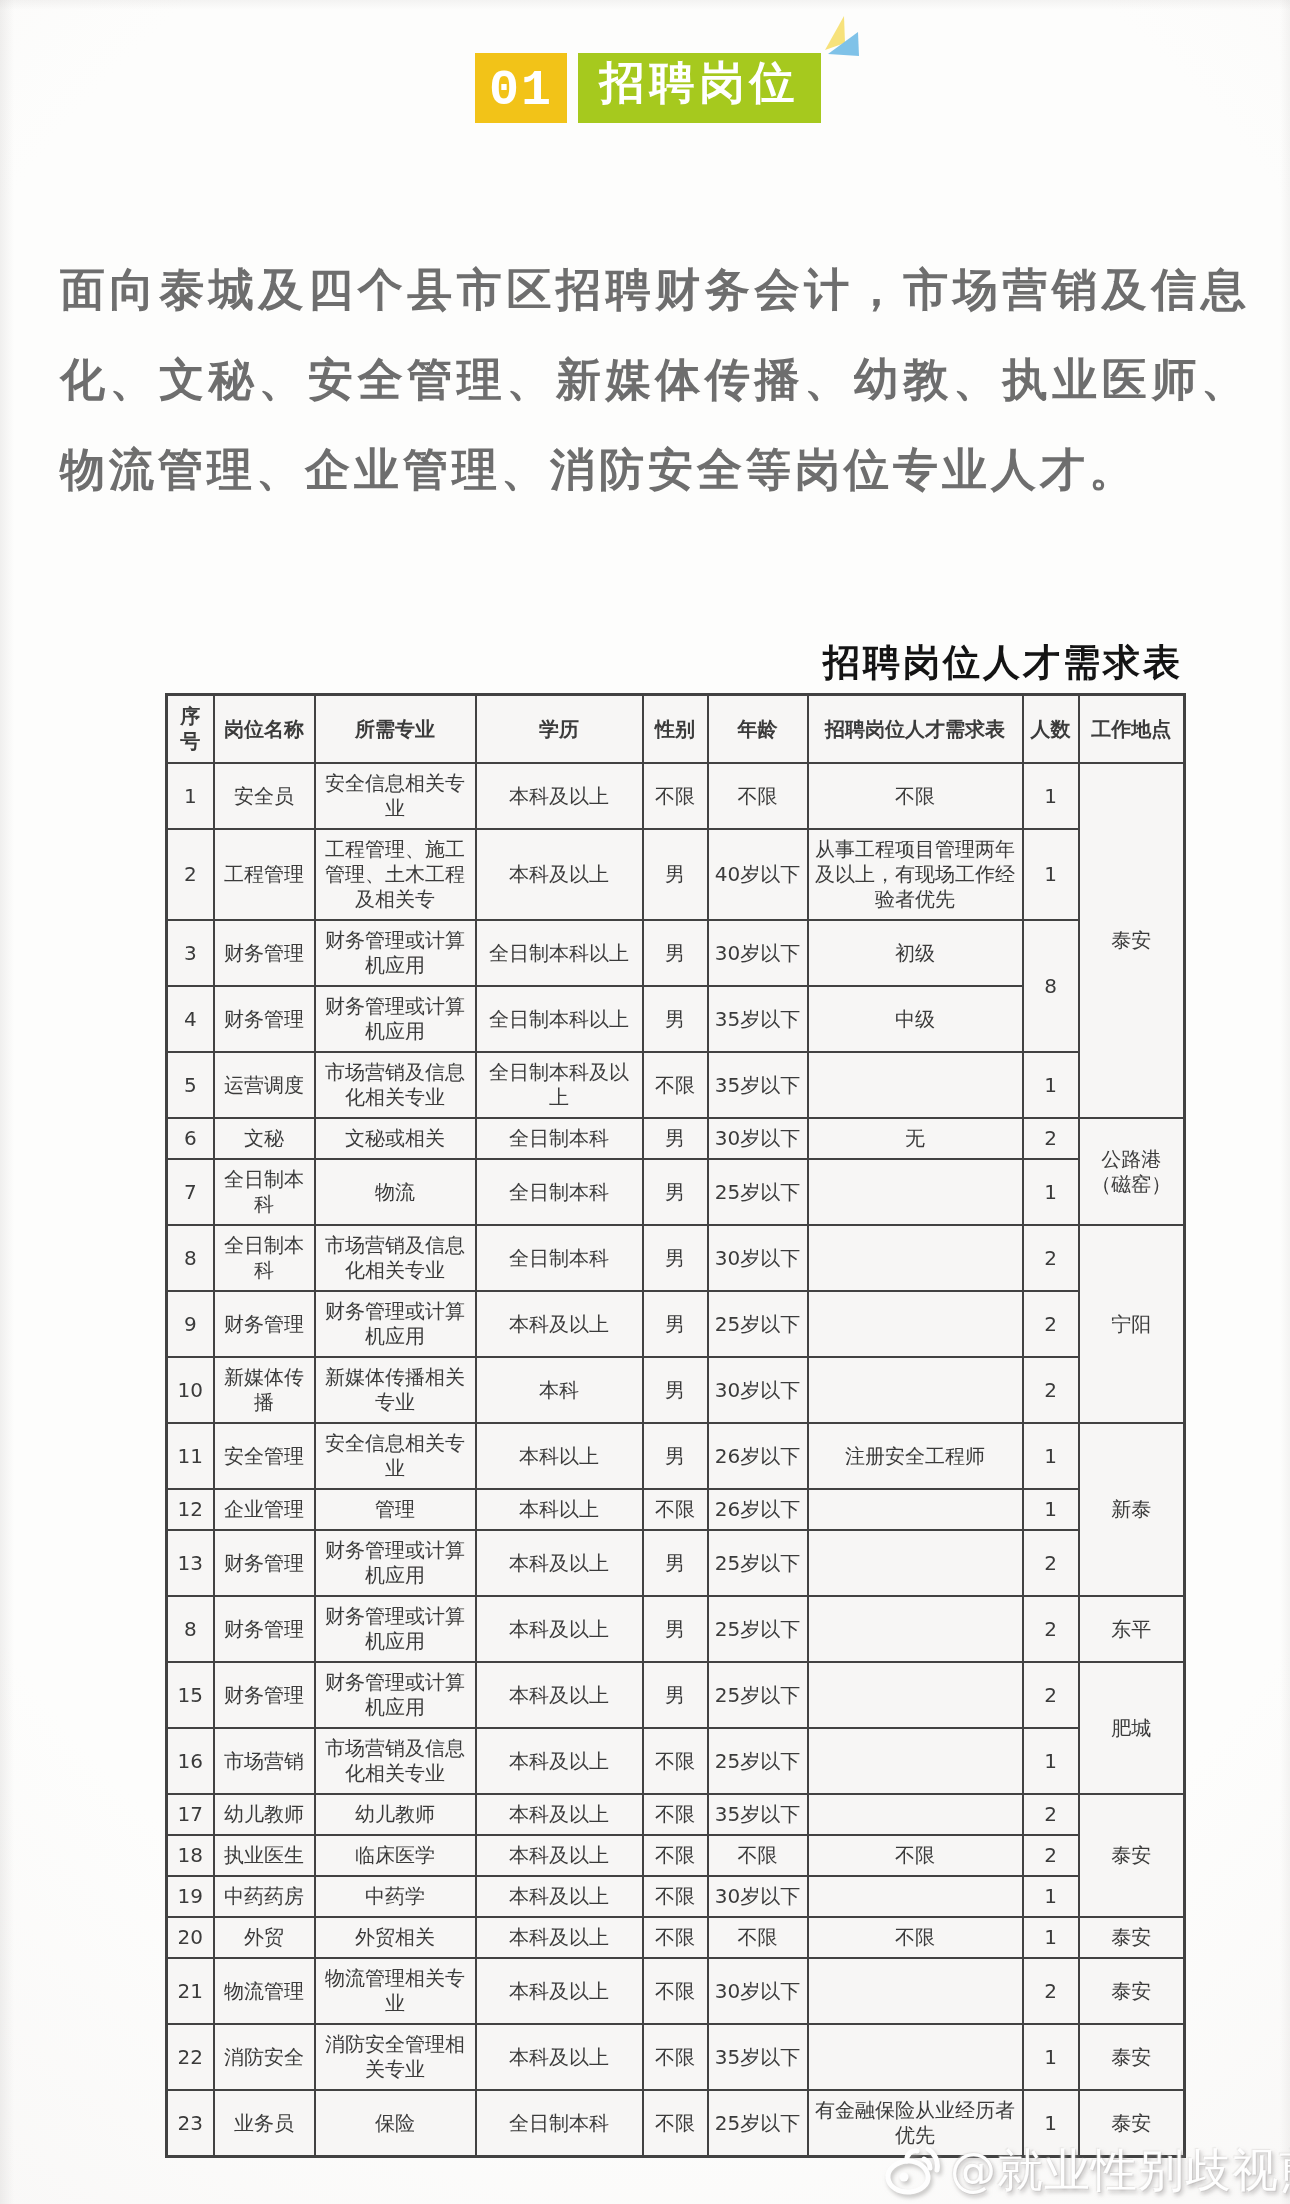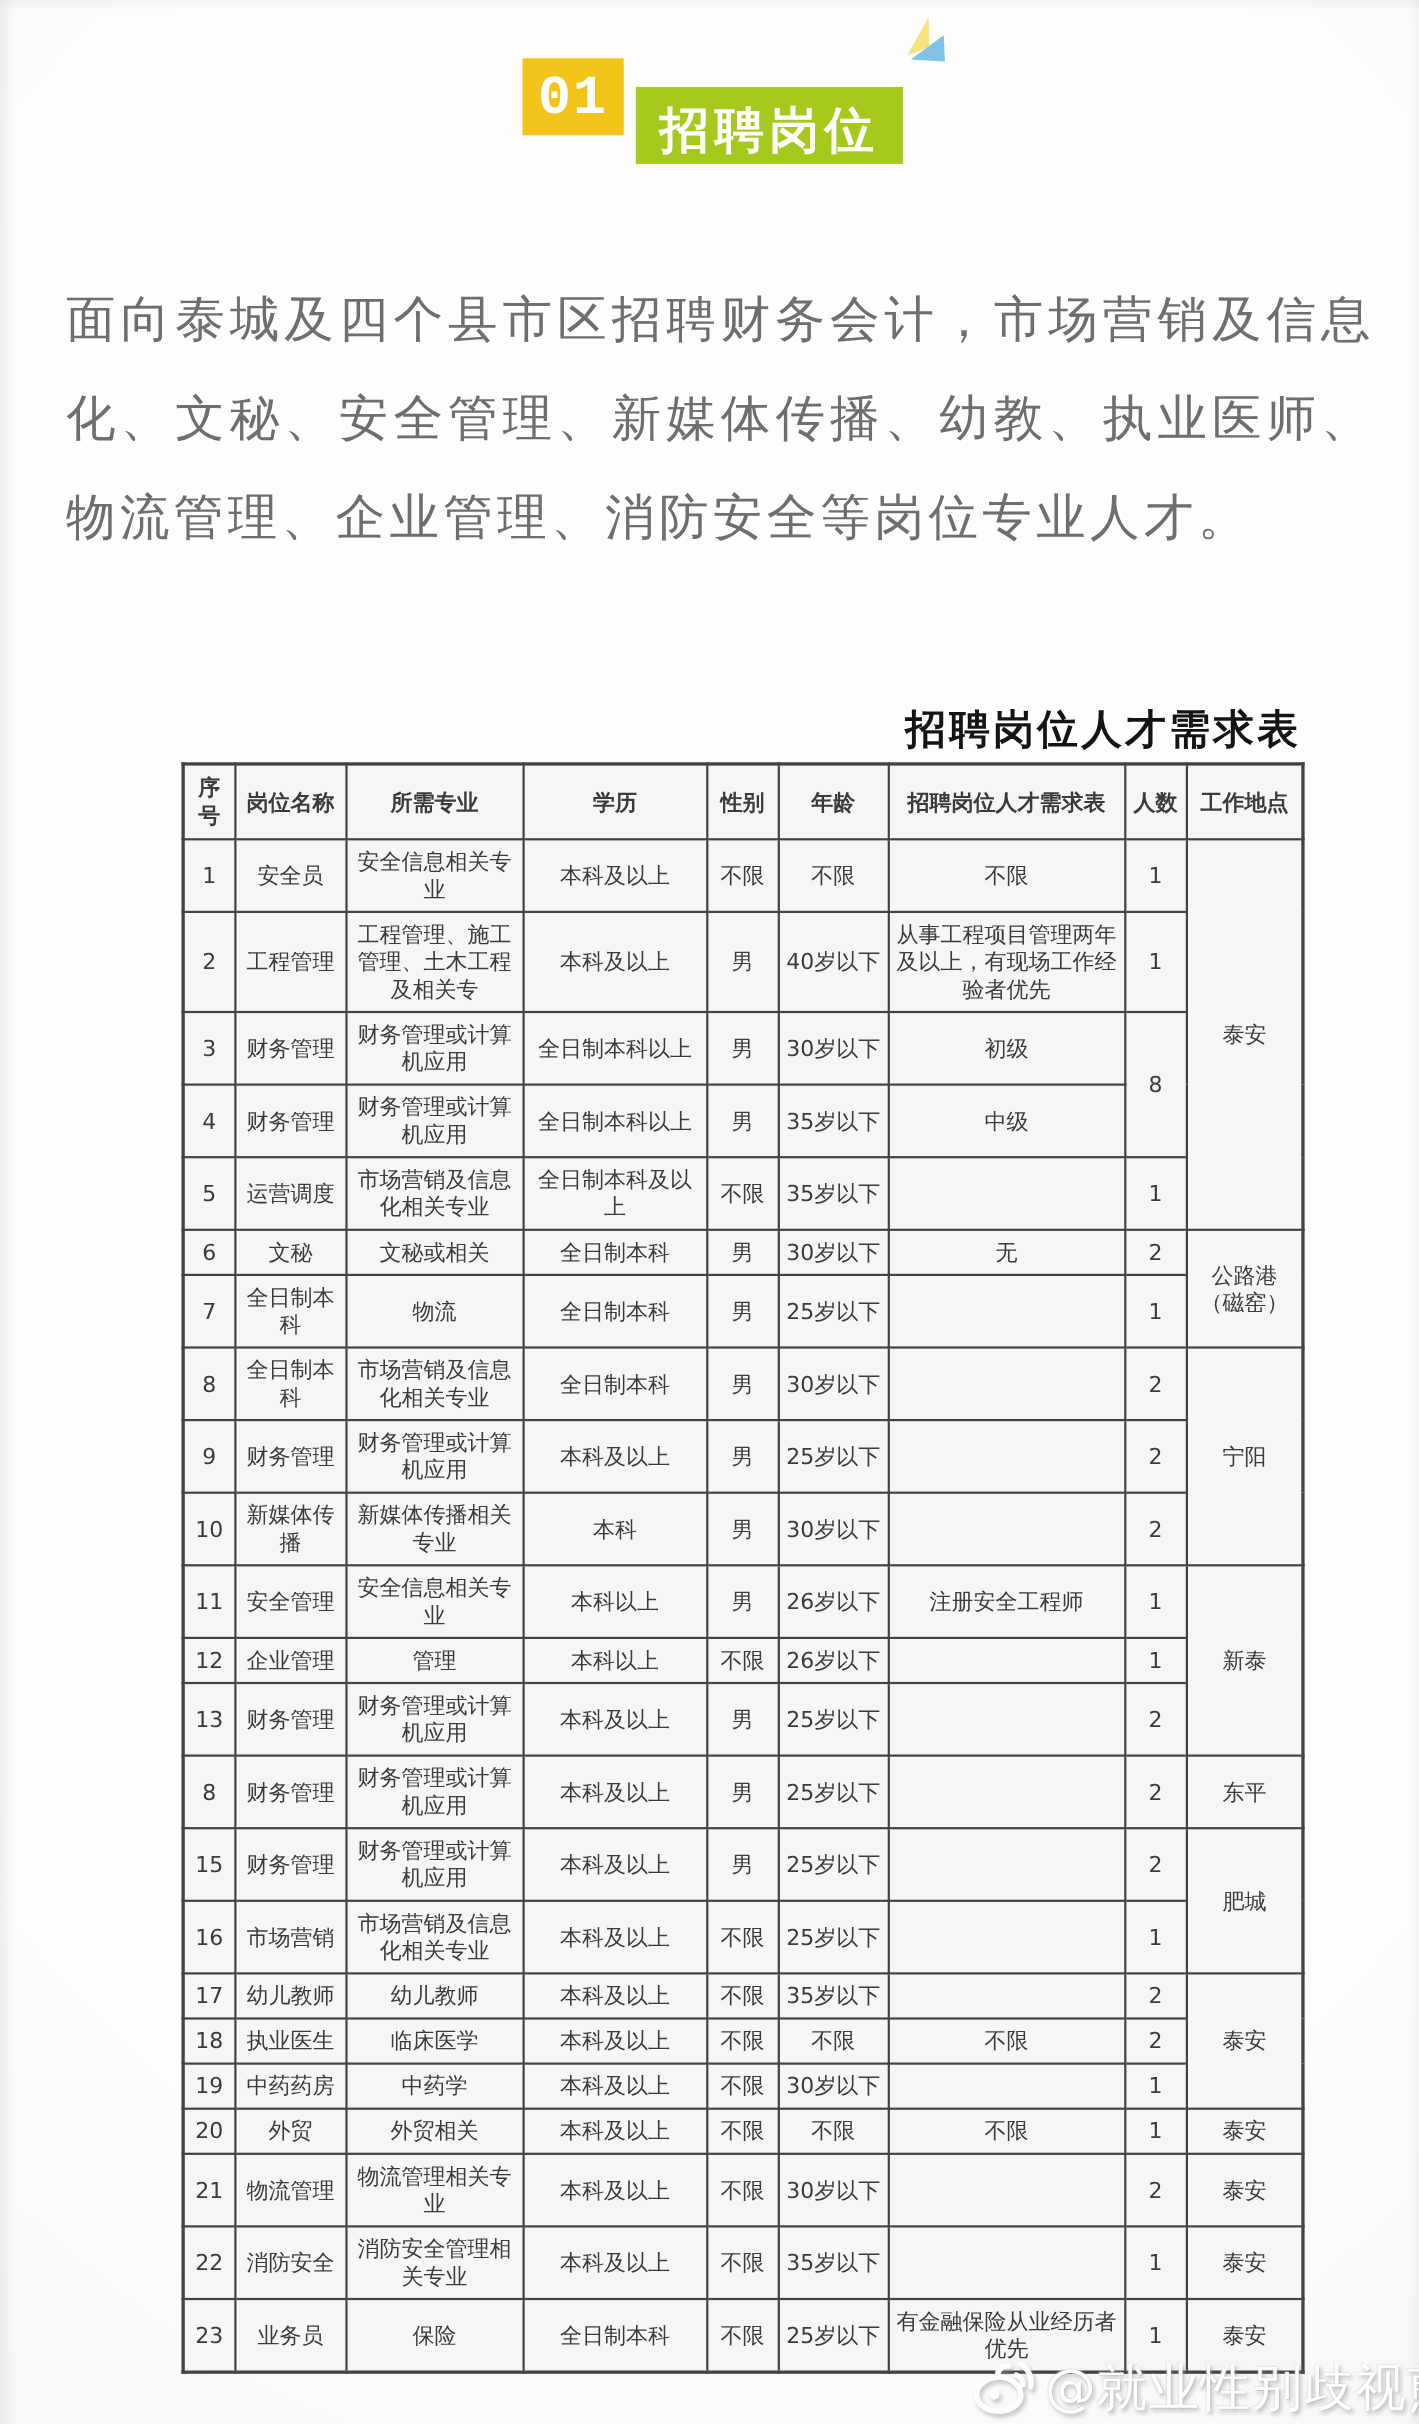--- a/index.html
+++ b/index.html
@@ -25,31 +25,31 @@
     position:absolute;left:475px;top:53px;width:92px;height:70px;
     background:var(--number-bg,#f2c318);
     display:flex;align-items:center;justify-content:center;
     color:#fff;font-family:Liberation Mono, monospace;
     font-size:50px;font-weight:700;padding-top:4px;box-sizing:border-box;
     letter-spacing:2px;
   }
   .badge-title{
     position:absolute;left:578px;top:53px;width:243px;height:70px;
     background:var(--title-bg,#a6c91e);
-    display:flex;align-items:flex-end;justify-content:center;
-    color:#fff;font-size:45px;font-weight:700;letter-spacing:5px;margin-top:26px;
+    display:flex;align-items:flex-start;justify-content:center;
+    color:#fff;font-size:45px;font-weight:700;letter-spacing:5px;
   }
   .corner-triangles{position:absolute;left:816px;top:14px;width:44px;height:46px;}
 
   
   .intro{
     position:absolute;left:60px;top:245px;width:1190px;
     font-size:45px;line-height:90px;letter-spacing:4px;
     color:var(--intro-color,#6e6e6e);
-    text-align:justify;word-break:break-all;
+    text-align:justify;word-break:break-all;font-weight:bold;
   }
 
   
   .table-title{
     position:absolute;left:165px;top:638px;width:1018px;
     text-align:right;font-size:37px;font-weight:700;letter-spacing:3px;
     color:var(--table-title-color,#141414);
   }
   .req-table{
     position:absolute;left:165px;top:693px;width:1018px;

